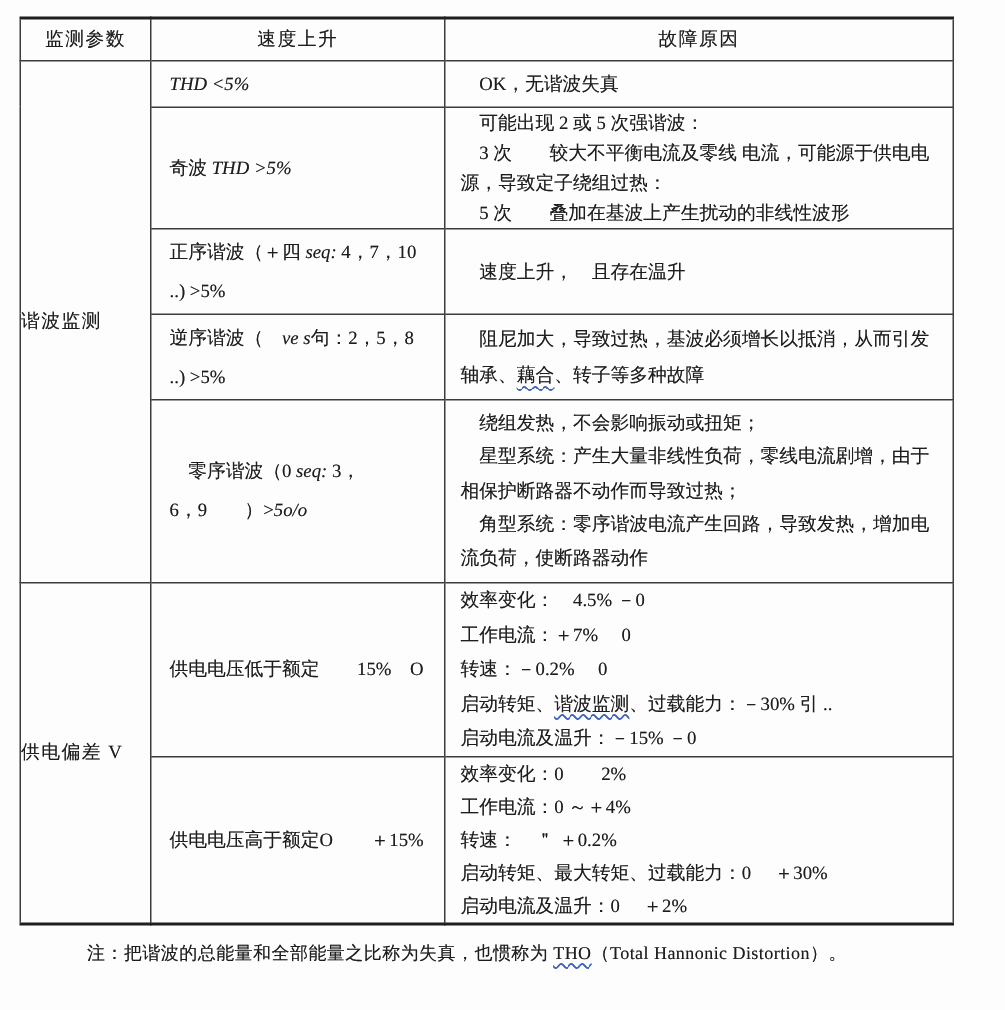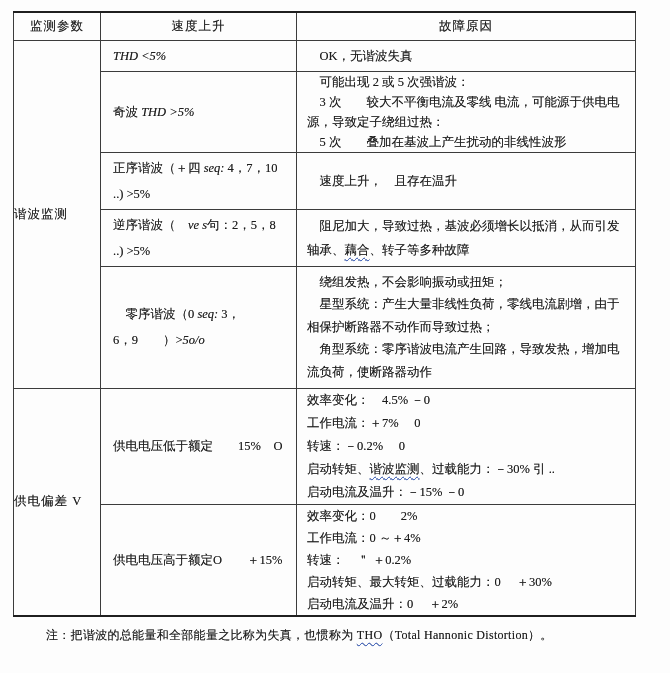--- a/index.html
+++ b/index.html
@@ -56,21 +56,21 @@
   tr.r7 .ln{line-height:22px;}
   .it{font-style:italic;}
   .wavy{
     text-decoration:underline;
     text-decoration-style:wavy;
     text-decoration-color:#3a62c8;
     text-decoration-thickness:1px;
     text-underline-offset:3px;
   }
   .note{
-    margin:10px 0 0 46px;
+    margin:10px 0 0 58px;
     font-size:12px;
     letter-spacing:0.3px;
   }
   
   .page{text-shadow:0 0 0.4px rgba(30,30,30,0.55);}
 </style>
 </head>
 <body>
 
 <div class="page">

